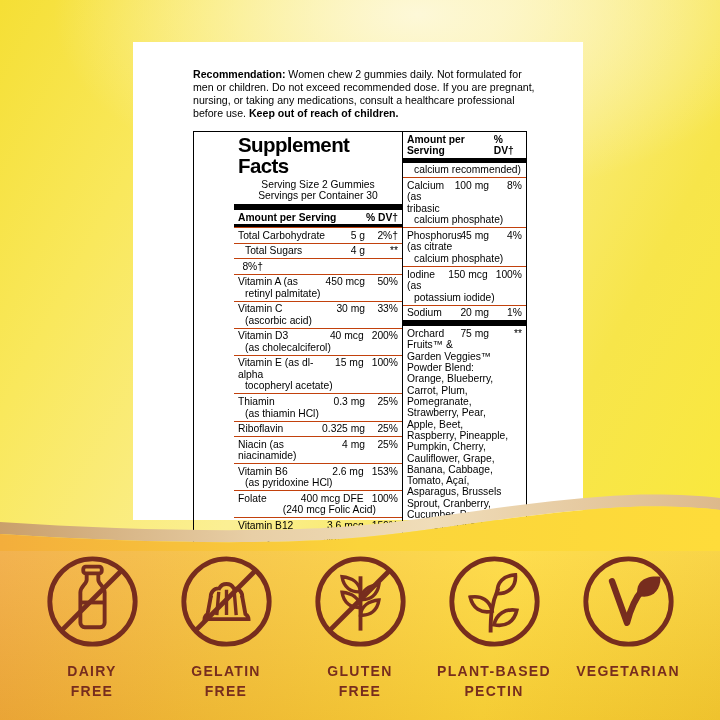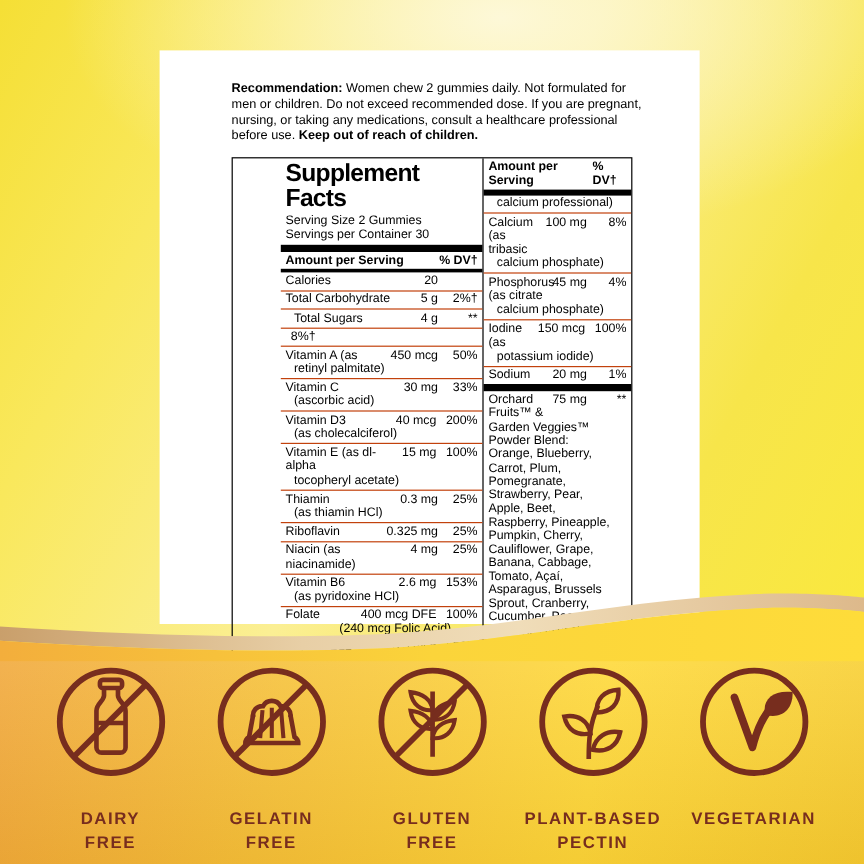--- a/index.html
+++ b/index.html
@@ -13,21 +13,21 @@
   .card{position:absolute;left:133px;top:42px;width:450px;height:478px;background:#FFFFFF;z-index:1;}
   .card-inner{padding:15px 0 0 60px;color:#000;}
   .rec{width:349px;font-size:10.6px;line-height:1.24;}
   .rec b{font-weight:bold;}
   
   .facts{margin-top:7px;width:334px;border:1.5px solid #000;display:flex;box-sizing:border-box;}
   .fcol{font-size:10.3px;line-height:1.12;}
   .fcol-left{width:168px;border-right:1.5px solid #000;flex:none;margin-left:40px;}
   .fcol-right{flex:1;min-width:0;}
   .f-title{font-size:20.5px;font-weight:bold;letter-spacing:-0.6px;line-height:1.02;padding:3px 3px 2px 4px;}
-  .f-sub{padding:0 4px;}
+  .f-sub{padding:0 4px;text-align:center;}
   .bar6{height:6px;background:#000;margin-top:2px;}
   .bar5{height:5px;background:#000;}
   .bar3{height:3px;background:#000;}
   .fhead{display:flex;justify-content:space-between;font-weight:bold;padding:2px 4px 1px;}
   .frow{border-top:1px solid #c2410c;padding:1.5px 4px;}
   .frow.nb{border-top:none;}
   .rline{display:flex;}
   .nm{flex:1;min-width:0;}
   .amt{white-space:nowrap;padding-right:8px;}
   .dv{min-width:25px;text-align:right;white-space:nowrap;}
@@ -41,21 +41,21 @@
   
   .bottom{position:absolute;left:0;top:488px;width:720px;height:232px;z-index:3;}
   .wave-svg{display:block;width:720px;height:64px;}
   .gold{position:absolute;left:0;top:63px;width:720px;height:169px;
     background:
       linear-gradient(to bottom, rgba(255,255,255,0.10) 0%, rgba(177,112,12,0.12) 100%),
       linear-gradient(100deg,#F1A93C 0%,#F6C23A 32%,#FED93A 68%,#F7CE32 100%);}
   .badges{display:flex;justify-content:center;padding-top:2px;}
   .badge{width:134px;display:flex;flex-direction:column;align-items:center;}
   .badge svg{width:97px;height:97px;display:block;}
-  .badge-label{margin-top:22px;text-align:center;font-weight:bold;font-size:14px;
+  .badge-label{margin-top:11px;text-align:center;font-weight:bold;font-size:14px;
     letter-spacing:1.3px;color:#772D1E;line-height:1.45;}
   .icn{stroke:#772D1E;fill:none;}
 </style>
 </head>
 <body>
 
 <div class="scene">
   <div class="bg"></div>
 
   <div class="card">
@@ -69,27 +69,20 @@
           <div class="f-title">Supplement Facts</div>
           <div class="f-sub">Serving Size 2 Gummies</div>
           <div class="f-sub">Servings per Container 30</div>
           <div class="bar6"></div>
           <div class="fhead">
             <span>Amount per Serving</span>
             <span>% DV†</span>
           </div>
           <div class="bar3"></div>
 
-          <div class="frow nb">
-              <div class="rline">
-                <span class="nm">Calories</span>
-                <span class="amt">20</span>
-                <span class="dv"></span>
-              </div>
-            </div>
           <div class="frow">
               <div class="rline">
                 <span class="nm">Total Carbohydrate</span>
                 <span class="amt">5 g</span>
                 <span class="dv">2%†</span>
               </div>
             </div>
           <div class="frow ind1">
               <div class="rline">
                 <span class="nm">Total Sugars</span>
@@ -190,21 +183,21 @@
         </div>
 
         <div class="fcol fcol-right">
           <div class="fhead">
             <span>Amount per Serving</span>
             <span>% DV†</span>
           </div>
           <div class="bar5"></div>
 
           <div class="frow nb">
-              <div class="nm2">calcium professional)</div>
+              <div class="nm2">calcium recommended)</div>
             </div>
           <div class="frow">
               <div class="rline">
                 <span class="nm">Calcium (as tribasic</span>
                 <span class="amt">100 mg</span>
                 <span class="dv">8%</span>
               </div>
               <div class="nm2">calcium phosphate)</div>
             </div>
           <div class="frow">

